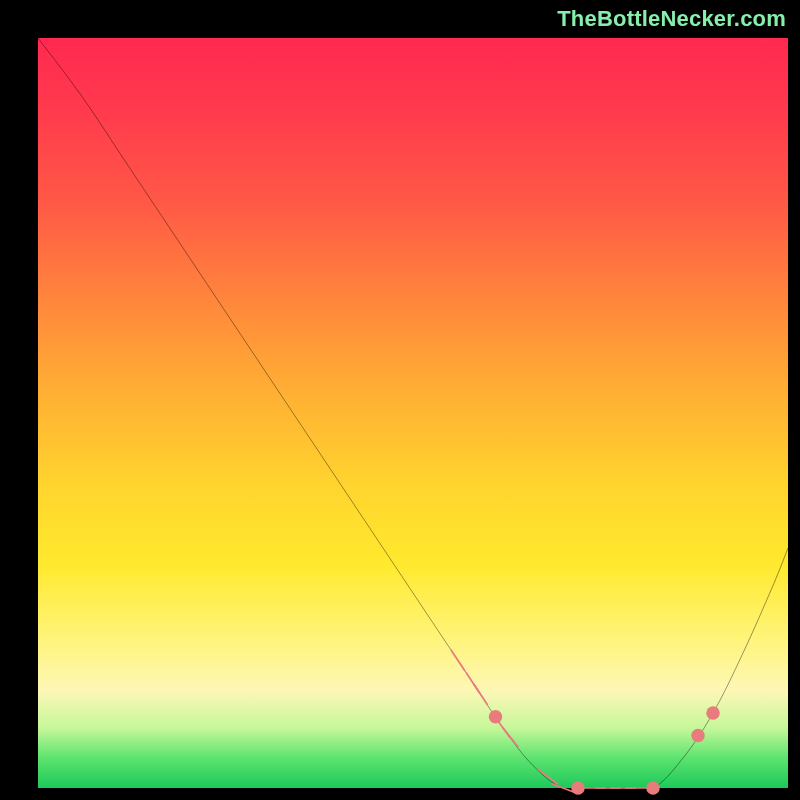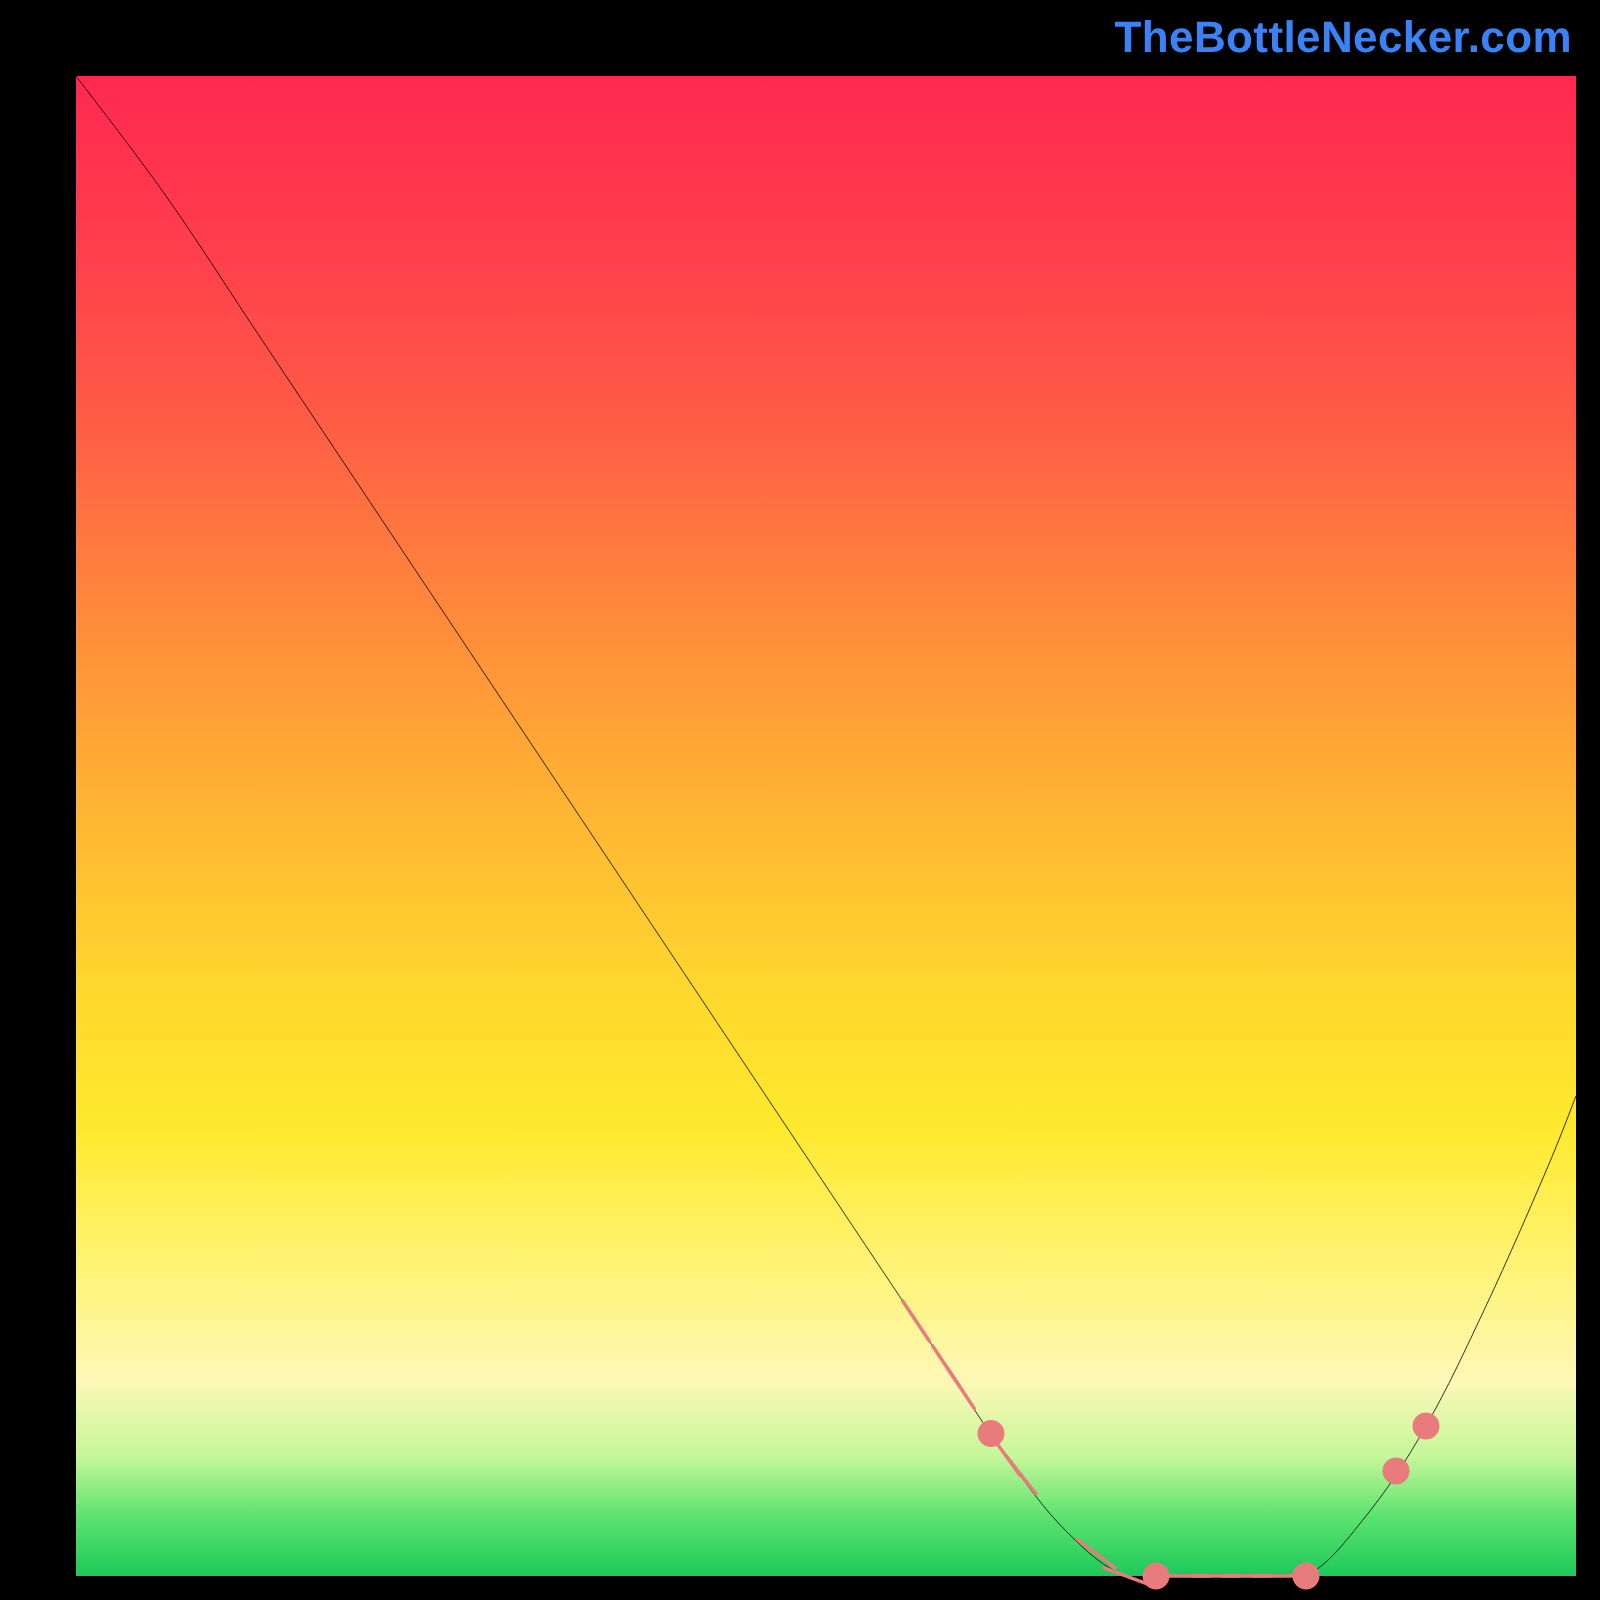--- a/index.html
+++ b/index.html
@@ -10,21 +10,21 @@
     height: 800px;
     background: #000;
   }
   .source-label {
     position: absolute;
     top: 6px;
     right: 14px;
     font-family: Arial, Helvetica, sans-serif;
     font-size: 22px;
     font-weight: 600;
-    color: #3b82f6;
+    color: #86efac;
     letter-spacing: 0.2px;
   }
   .plot-area {
     position: absolute;
     left: 38px;
     right: 12px;
     top: 38px;
     bottom: 12px;
     
     background: linear-gradient(to bottom,

